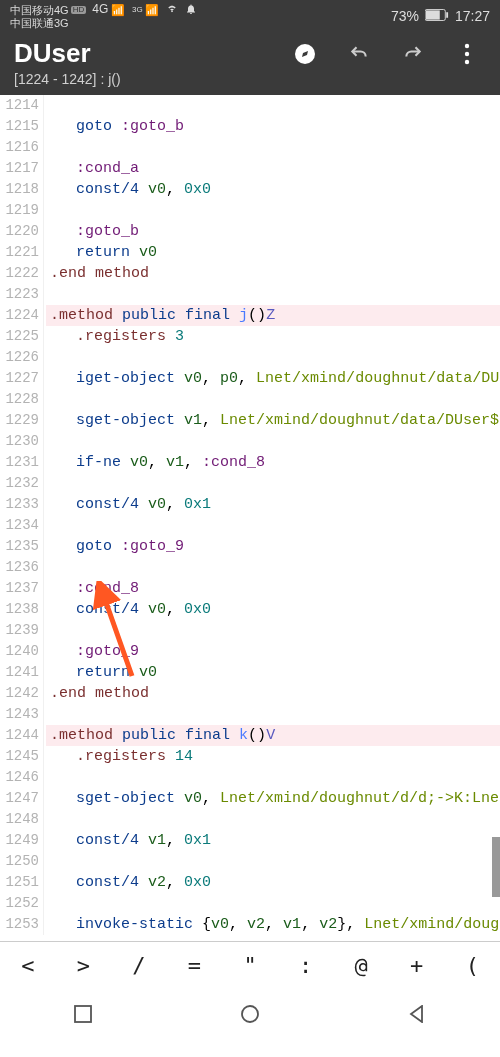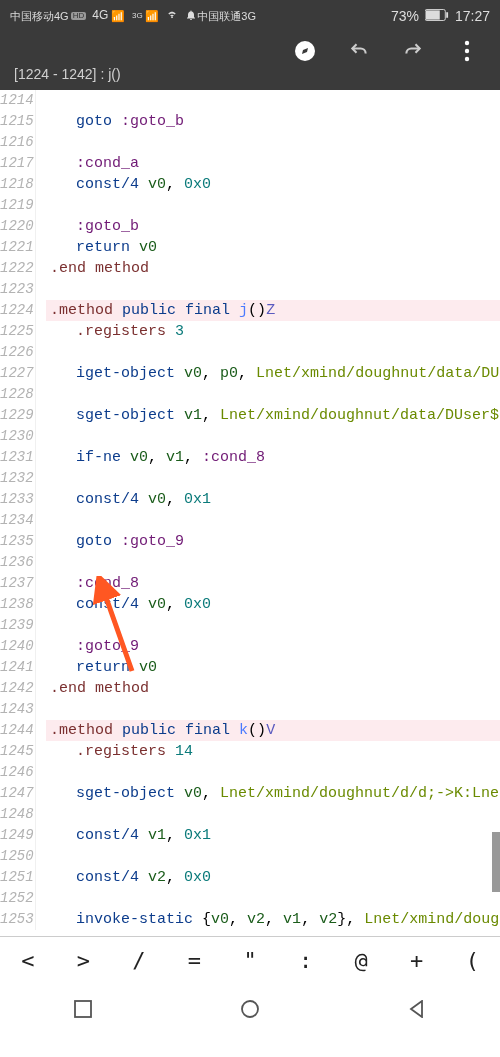--- a/index.html
+++ b/index.html
@@ -13,21 +13,21 @@
   }
   .status-bar {
     height: 32px;
     background: #3a3a3a;
     color: #ddd;
     display: flex;
     align-items: center;
     padding: 0 10px;
     font-size: 11px;
   }
-  .status-left { display: flex; flex-direction: row; line-height: 1.1; }
+  .status-left { display: flex; flex-direction: column; line-height: 1.1; }
   .status-row { display: flex; align-items: center; gap: 2px; }
   .status-right { margin-left: auto; display: flex; align-items: flex-end; gap: 6px; font-size: 14px; }
   .sig { display:inline-block; }
   .toolbar {
     background: #3a3a3a;
     color: #fff;
     padding: 6px 14px 8px 14px;
   }
   .toolbar-top {
     display: flex;
@@ -45,29 +45,28 @@
   .subtitle { font-size: 14px; color: #d0d0d0; margin-top: 2px; }
   .editor {
     position: relative;
     height: 846px;
     overflow: hidden;
     background: #fff;
   }
   .gutter {
     position: absolute;
     left: 0; top: 0;
-    width: 36px;
+    width: 44px;
     background: #fff;
     color: #b3b3b3;
     font-family: "Courier New", monospace;
     font-size: 14px;
     text-align: right;
     padding-right: 4px;
     border-right: 1px solid #f0f0f0;
-    font-style: italic;
   }
   .code {
     margin-left: 46px;
     font-family: "Courier New", monospace;
     font-size: 15px;
     white-space: pre;
     position: relative;
   }
   .line { height: 21px; line-height: 21px; }
   .gline { height: 21px; line-height: 21px; }
@@ -154,20 +153,21 @@
           <rect x="1" y="1" width="15" height="10" fill="#ddd"></rect>
           <rect x="23" y="3" width="2" height="6" fill="#ddd"></rect>
         </svg>
     </span>
     <span>17:27</span>
   </div>
 </div>
 
 <div class="toolbar">
   <div class="toolbar-top">
+    <div class="title">DUser</div>
     <div class="toolbar-icons">
       <div class="icon-btn">
         <svg width="24" height="24" viewBox="0 0 24 24">
             <circle cx="12" cy="12" r="10" fill="#fff"></circle>
             <path d="M15 9 10 11 9 15l5-2z" fill="#3a3a3a"></path>
           </svg>
       </div>
       <div class="icon-btn">
         <svg width="26" height="20" viewBox="0 0 24 24" fill="none" stroke="#ccc" stroke-width="2.5">
             <path d="M9 14 4 9l5-5"></path>

